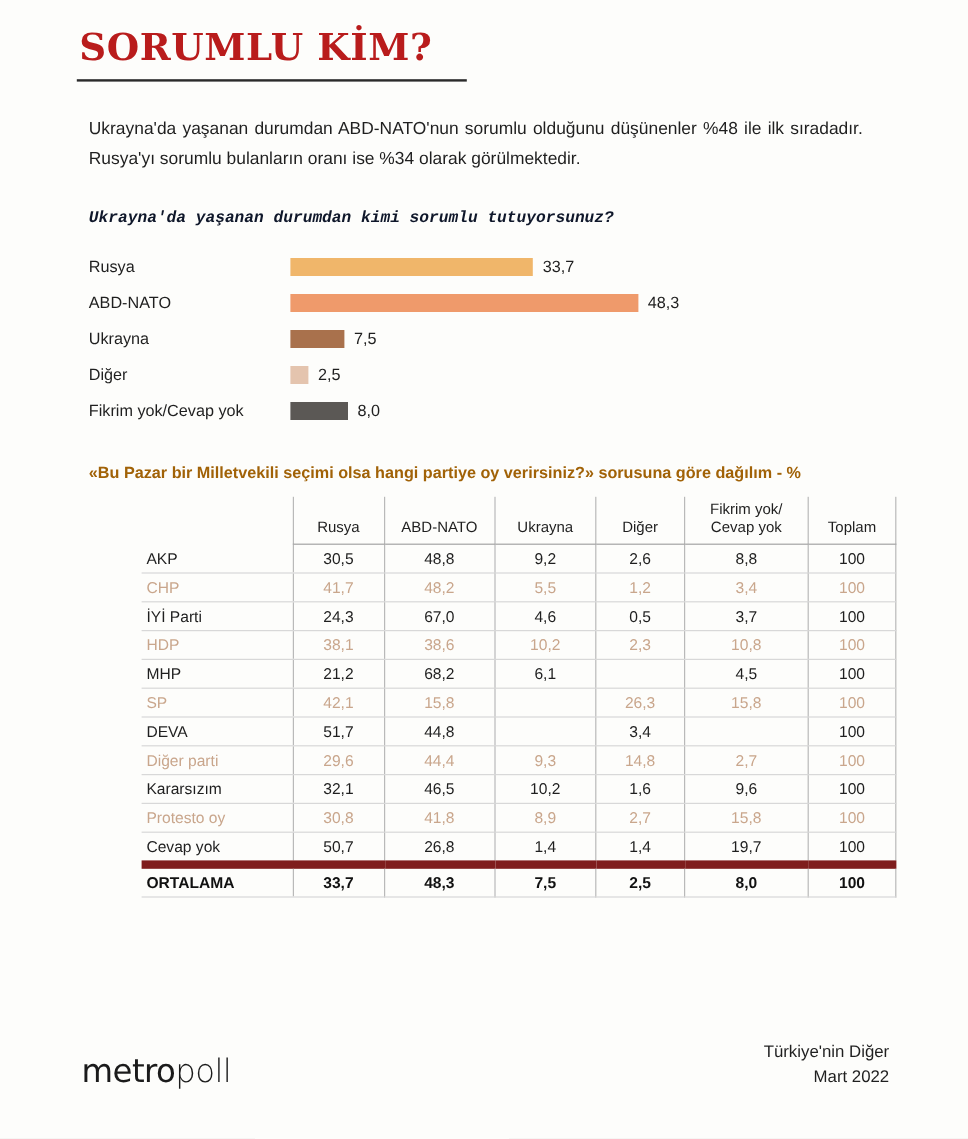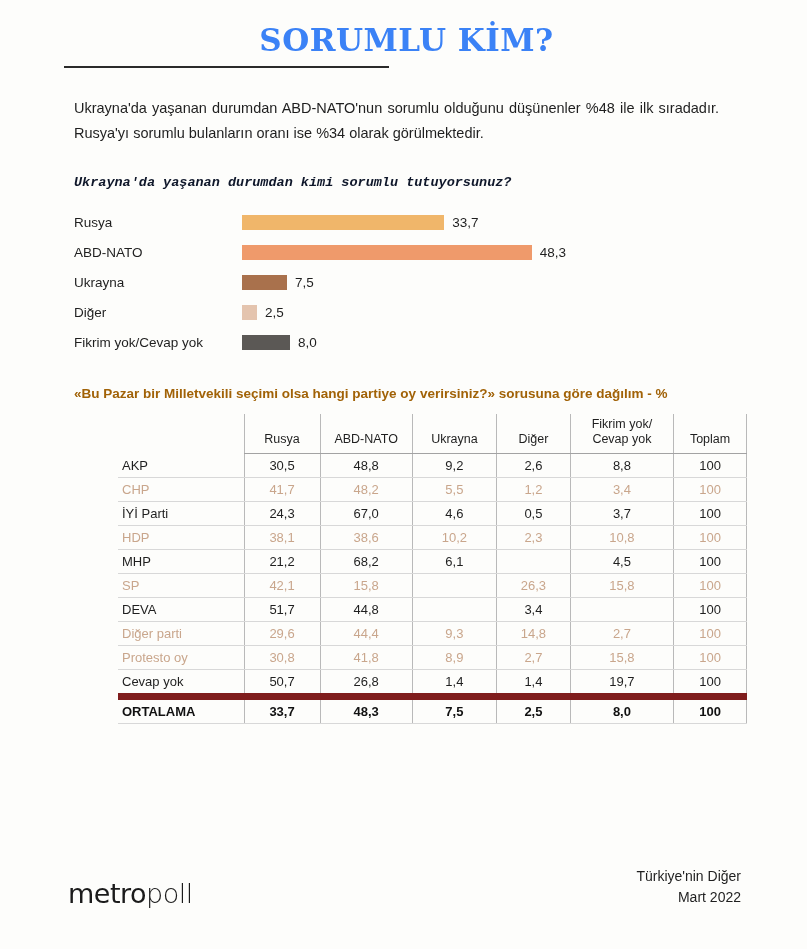--- a/index.html
+++ b/index.html
@@ -24,24 +24,23 @@
   }
   
   .title-block {
     padding-top: 22px;
   }
   .title {
     font-family: "DejaVu Serif", serif;
     font-weight: bold;
     font-size: 31px;
     letter-spacing: 0.5px;
-    color: #3b82f6;
+    color: #b91c1c;
     margin: 0;
     padding: 0 0 8px 6px;
-    text-align: center;
   }
   .title-rule {
     width: 325px;
     height: 2px;
     background: #2a2a2a;
     margin-left: 4px;
   }
   
   .intro {
     margin-top: 28px;
@@ -318,20 +317,29 @@
           </tr>
           <tr class="faded">
             <td class="rowhead">Diğer parti</td>
             <td class="col-rusya colsep">29,6</td>
             <td class="col-abdnato colsep">44,4</td>
             <td class="col-ukrayna colsep">9,3</td>
             <td class="col-diger colsep">14,8</td>
             <td class="col-fikrim colsep">2,7</td>
             <td class="col-toplam colsep">100</td>
           </tr>
+          <tr class="normal">
+            <td class="rowhead">Kararsızım</td>
+            <td class="col-rusya colsep">32,1</td>
+            <td class="col-abdnato colsep">46,5</td>
+            <td class="col-ukrayna colsep">10,2</td>
+            <td class="col-diger colsep">1,6</td>
+            <td class="col-fikrim colsep">9,6</td>
+            <td class="col-toplam colsep">100</td>
+          </tr>
           <tr class="faded">
             <td class="rowhead">Protesto oy</td>
             <td class="col-rusya colsep">30,8</td>
             <td class="col-abdnato colsep">41,8</td>
             <td class="col-ukrayna colsep">8,9</td>
             <td class="col-diger colsep">2,7</td>
             <td class="col-fikrim colsep">15,8</td>
             <td class="col-toplam colsep">100</td>
           </tr>
           <tr class="normal">

